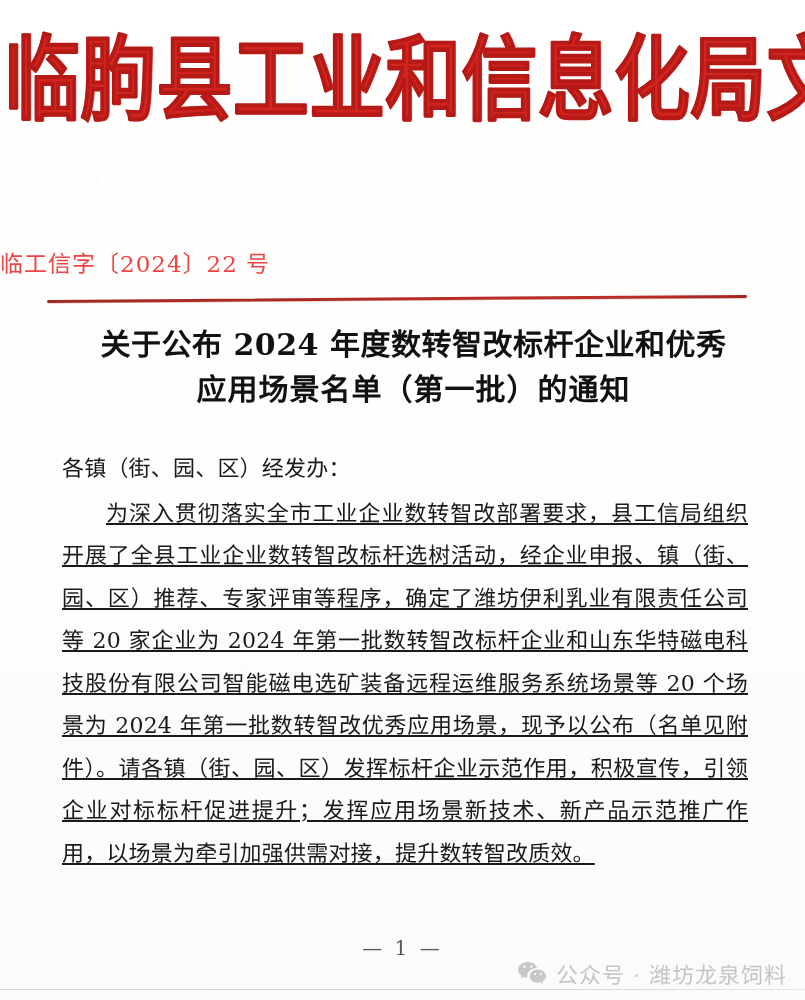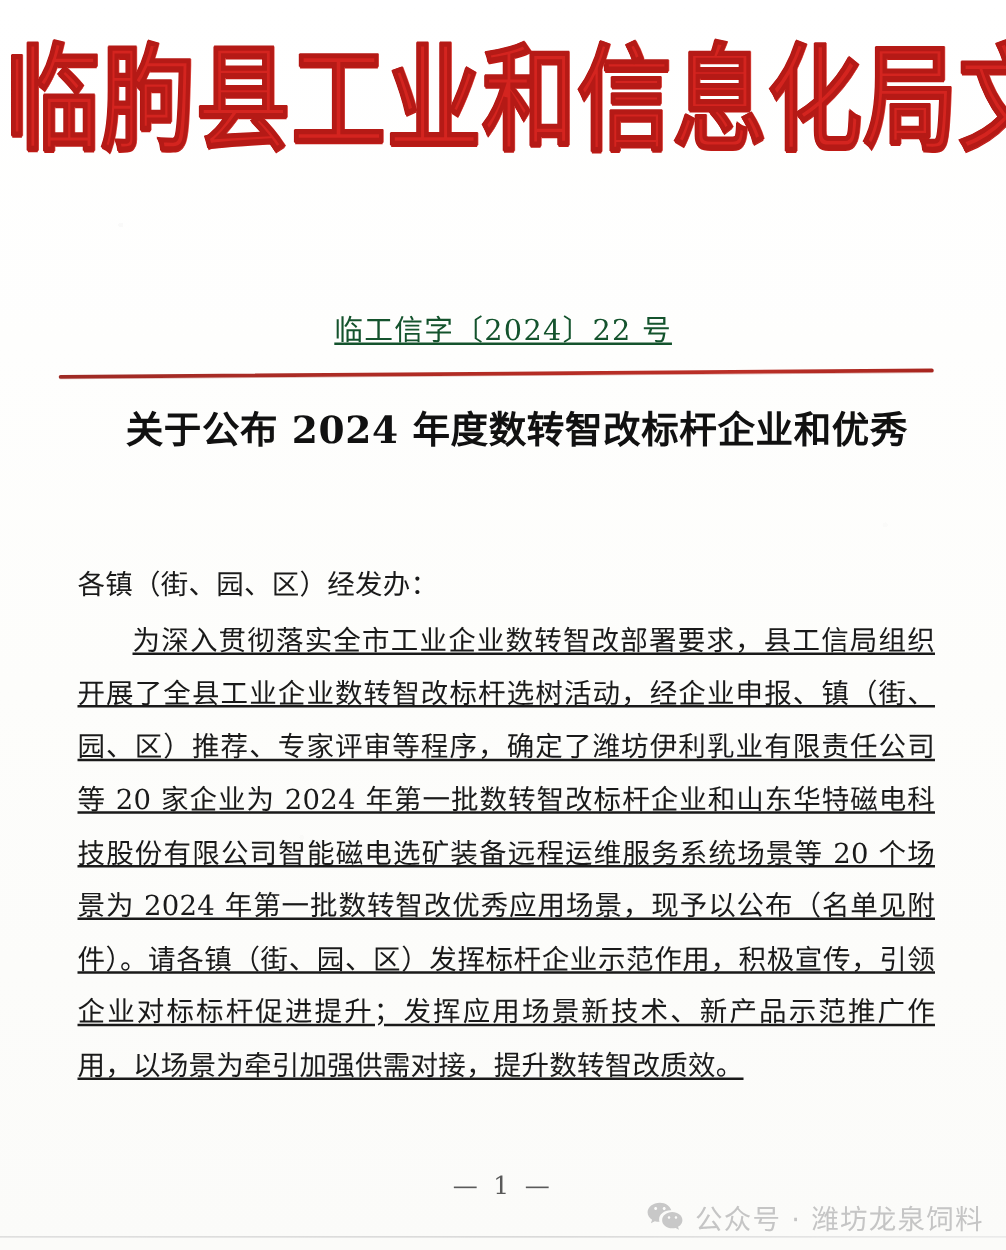--- a/index.html
+++ b/index.html
@@ -62,26 +62,24 @@
     transform-origin: center top;
     white-space: nowrap;
   }
 
   
   .doc-number {
     position: absolute;
     top: 245px;
     left: 0;
     width: 805px;
-    text-align: center;
     font-size: 23px;
-    color: #14532d;
+    color: #ef4444;
     letter-spacing: 1px;
     font-family: "DejaVu Serif", "Liberation Serif", serif;
-    text-decoration: underline;
   }
 
   
   .red-rule {
     position: absolute;
     top: 300px;
     left: 47px;
     width: 700px;
     height: 3px;
     background: linear-gradient(90deg,
@@ -178,20 +176,21 @@
     <div class="masthead">
       <span class="masthead-title">临朐县工业和信息化局文件</span>
     </div>
 
     <div class="doc-number">临工信字〔2024〕22 号</div>
 
     <div class="red-rule"></div>
 
     <div class="doc-title">
       <span class="tline tline--1">关于公布 2024 年度数转智改标杆企业和优秀</span>
+      <span class="tline tline--2">应用场景名单（第一批）的通知</span>
     </div>
 
     <div class="body-block">
       <span class="salutation">各镇（街、园、区）经发办：</span>
       <span class="para">为深入贯彻落实全市工业企业数转智改部署要求，县工信局组织开展了全县工业企业数转智改标杆选树活动，经企业申报、镇（街、园、区）推荐、专家评审等程序，确定了潍坊伊利乳业有限责任公司等 20 家企业为 2024 年第一批数转智改标杆企业和山东华特磁电科技股份有限公司智能磁电选矿装备远程运维服务系统场景等 20 个场景为 2024 年第一批数转智改优秀应用场景，现予以公布（名单见附件）。请各镇（街、园、区）发挥标杆企业示范作用，积极宣传，引领企业对标标杆促进提升；发挥应用场景新技术、新产品示范推广作用，以场景为牵引加强供需对接，提升数转智改质效。</span>
     </div>
 
     <div class="page-number">— 1 —</div>
 
     <div class="watermark">

